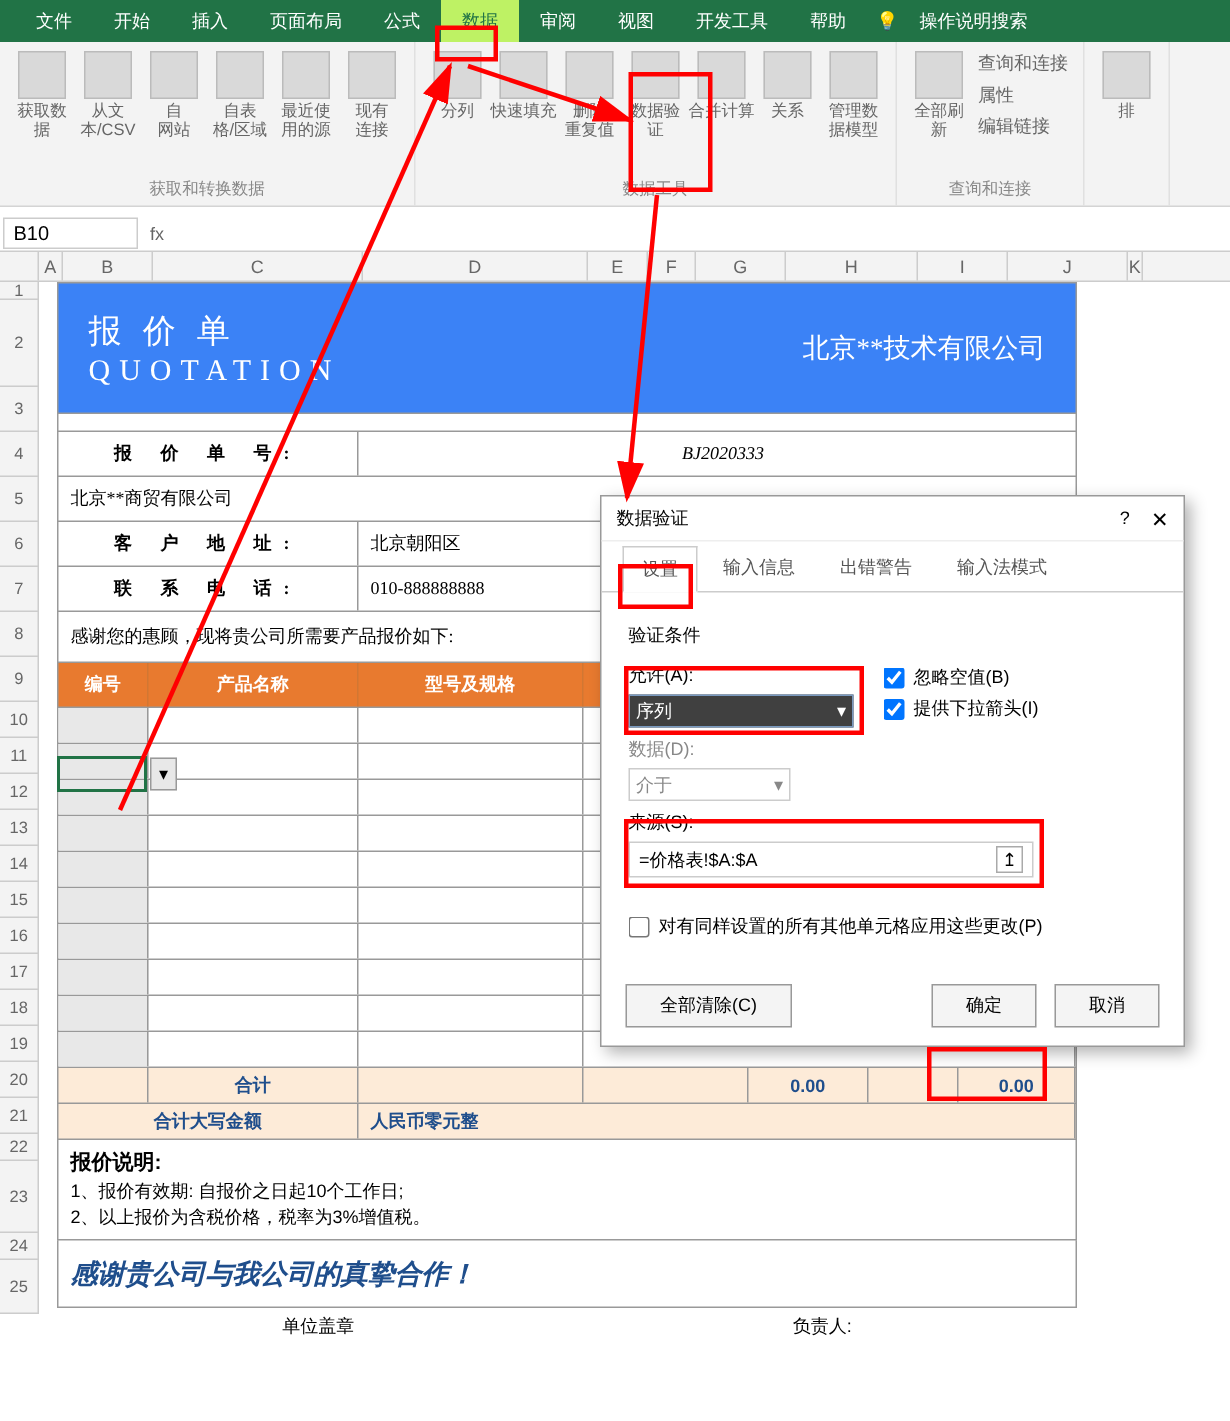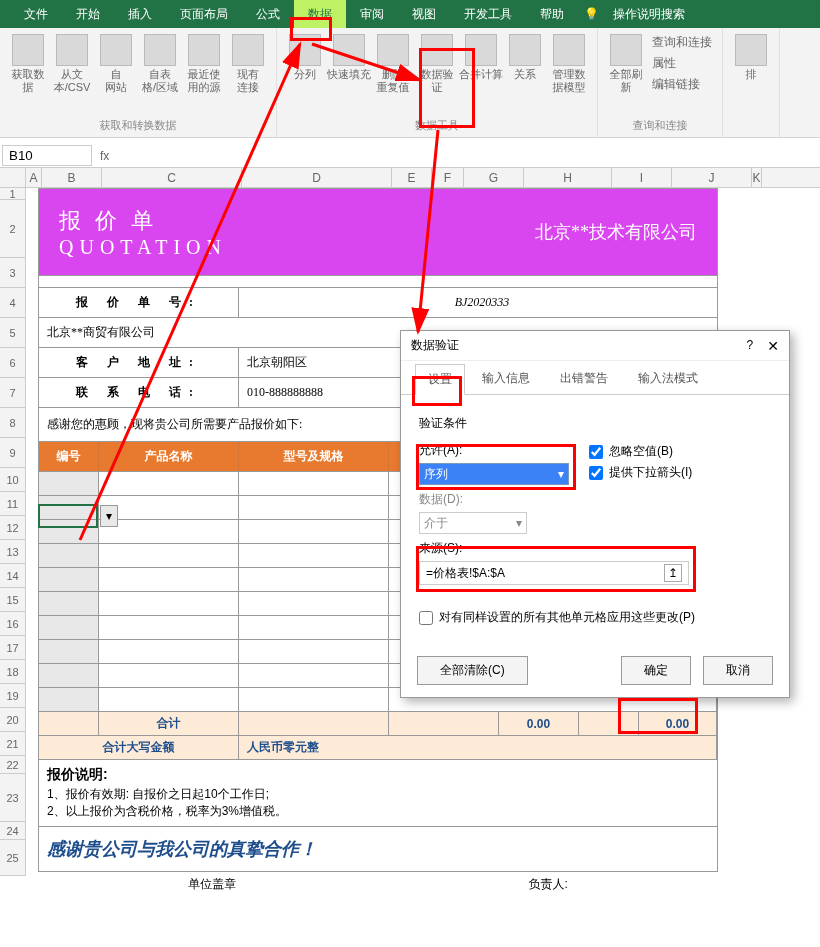--- a/index.html
+++ b/index.html
@@ -33,21 +33,21 @@
 .corner { width: 26px; border-right: 1px solid #ccc; }
 .ch { border-right: 1px solid #ccc; text-align: center; color: #666; font-size: 12px; line-height: 20px; }
 .rowhead { width: 26px; background: #f3f3f3; border-right: 1px solid #ccc; border-bottom: 1px solid #ccc; text-align: center; color: #666; font-size: 11px; line-height: 22px; }
 
 .sheet { display: flex; }
 .rowheads { display: flex; flex-direction: column; }
 .cells { position: relative; flex: 1; }
 
 
 .doc { position: absolute; left: 12px; top: 0; width: 680px; }
-.banner { background: #d946ef; color: #fff; height: 88px; display: flex; align-items: center; justify-content: space-between; padding: 0 20px; border: 1px solid #999; }
+.banner { background: #3b82f6; color: #fff; height: 88px; display: flex; align-items: center; justify-content: space-between; padding: 0 20px; border: 1px solid #999; }
 .banner-left { font-size: 22px; font-family: KaiTi, serif; letter-spacing: 4px; }
 .banner-left .en { font-size: 20px; letter-spacing: 6px; font-family: serif; }
 .banner-right { font-size: 18px; font-family: SimSun, serif; }
 
 .info-row { display: flex; border: 1px solid #999; border-top: none; height: 30px; }
 .info-lab { width: 200px; border-right: 1px solid #999; display: flex; align-items: center; justify-content: center; font-weight: bold; font-family: SimSun; letter-spacing: 8px; }
 .info-val { flex: 1; display: flex; align-items: center; padding-left: 8px; font-family: SimSun; }
 .info-val.center { justify-content: center; font-style: italic; }
 
 .note { border: 1px solid #999; border-top: none; padding: 8px; font-family: SimSun; }
@@ -72,21 +72,21 @@
 
 
 .dialog { position: absolute; left: 400px; top: 330px; width: 390px; background: #fff; border: 1px solid #999; box-shadow: 4px 4px 10px rgba(0,0,0,0.3); z-index: 50; }
 .dlg-title { height: 30px; display: flex; align-items: center; justify-content: space-between; padding: 0 10px; border-bottom: 1px solid #eee; }
 .dlg-close { font-size: 14px; cursor: pointer; }
 .dlg-tabs { height: 34px; display: flex; align-items: flex-end; padding: 0 14px; gap: 4px; border-bottom: 1px solid #ccc; }
 .dlg-tab { padding: 6px 12px; color: #555; cursor: pointer; border: 1px solid transparent; }
 .dlg-tab.active { border: 1px solid #ccc; border-bottom: 1px solid #fff; background: #fff; position: relative; top: 1px; }
 .dlg-body { padding: 14px 18px; }
 .dlg-body .lab { margin: 6px 0 4px; }
-.dlg-select { width: 150px; height: 22px; border: 1px solid #7a9ac0; background: #3b82f6; color: #fff; padding: 0 4px; display: flex; align-items: center; justify-content: space-between; }
+.dlg-select { width: 150px; height: 22px; border: 1px solid #7a9ac0; background: #404040; color: #fff; padding: 0 4px; display: flex; align-items: center; justify-content: space-between; }
 .dlg-select2 { width: 108px; height: 22px; border: 1px solid #ccc; padding: 0 4px; display: flex; align-items: center; justify-content: space-between; color: #888; }
 .dlg-input { width: 270px; height: 24px; border: 1px solid #ccc; padding: 0 6px; display: flex; align-items: center; }
 .dlg-input .up { margin-left: auto; border: 1px solid #aaa; width: 18px; height: 18px; display: flex; align-items: center; justify-content: center; }
 .check { display: flex; align-items: center; gap: 6px; margin: 4px 0; }
 .check input { width: 14px; height: 14px; }
 .dlg-btns { display: flex; justify-content: flex-end; gap: 12px; padding: 12px 16px; align-items: center; }
 .dlg-btns .left { margin-right: auto; }
 .btn { padding: 5px 22px; border: 1px solid #999; background: #f4f4f4; cursor: pointer; }
 
 

